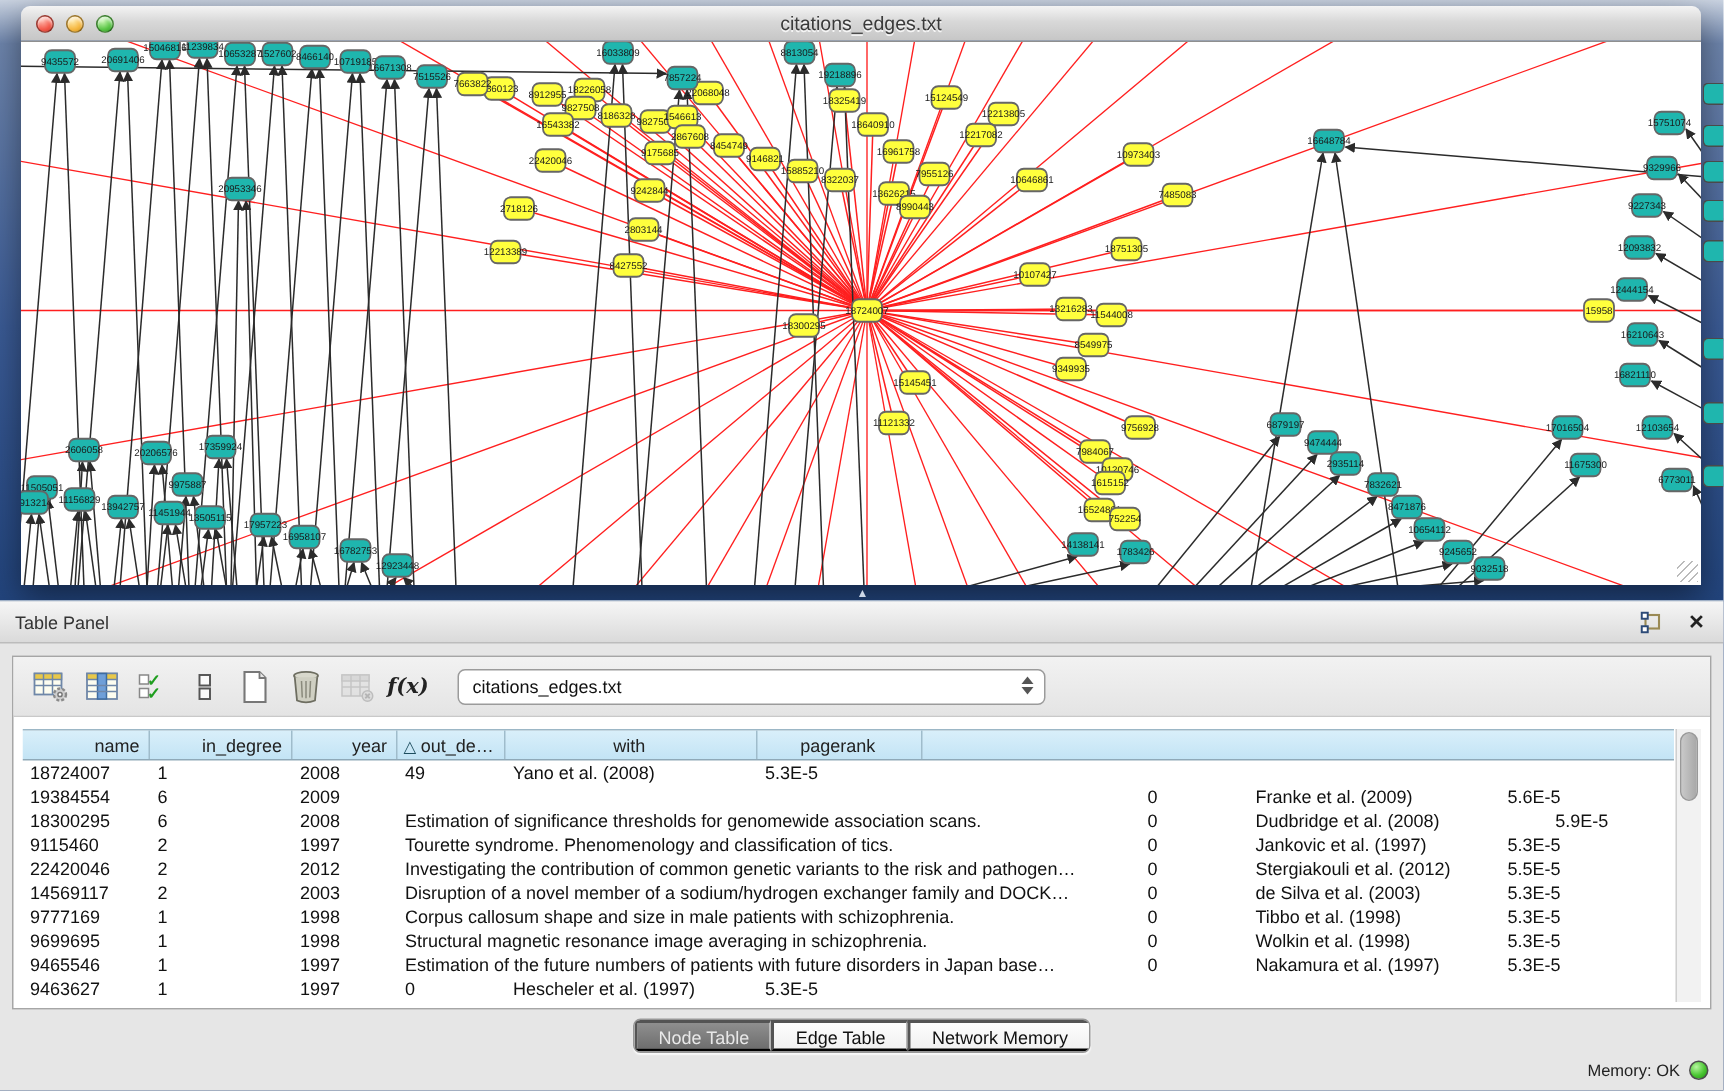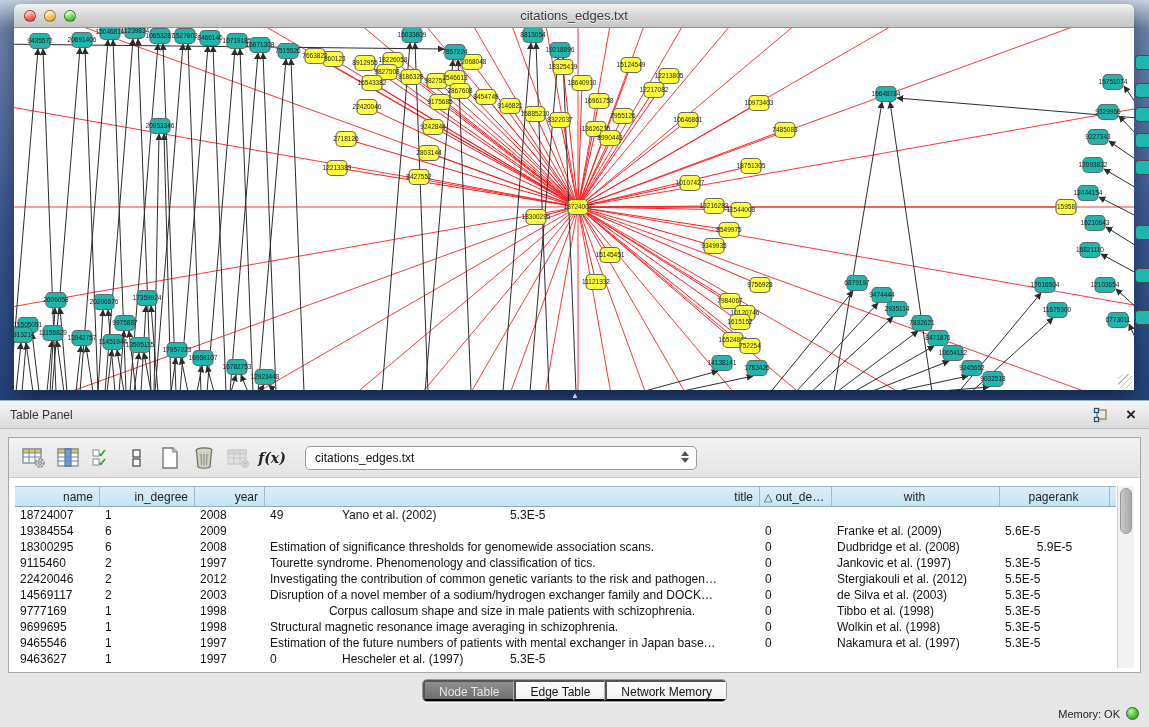--- a/index.html
+++ b/index.html
@@ -798,32 +798,31 @@
           </span>
       </div>
     </div>
 
     <div class="tbl-wrap">
       <div class="tbl">
         <div class="tbl-head" id="tbl-head">
             <div class="th right" style="width: 85px;">name</div>
             <div class="th right" style="width: 95px; text-align: right;">in_degree</div>
             <div class="th right" style="width: 70px;">year</div>
-            <div class="th right" style="width: 495px;">title</div>
             <div class="th left" style="width: 72px;"><span class="sort-tri">△</span>out_de…</div>
             <div class="th center" style="width: 168px;">with</div>
             <div class="th center" style="width: 110px;">pagerank</div>
           </div>
         <div id="tbl-body">
             <div class="tr">
               <div class="td" style="width: 85px;">18724007</div>
               <div class="td" style="width: 95px;">1</div>
               <div class="td" style="width: 70px;">2008</div>
               <div class="td" style="width: 72px;">49</div>
-              <div class="td" style="width: 168px;">Yano et al. (2002)</div>
+              <div class="td" style="width: 168px;">Yano et al. (2008)</div>
               <div class="td" style="width: 110px;">5.3E-5</div>
             </div>
             <div class="tr">
               <div class="td" style="width: 85px;">19384554</div>
               <div class="td" style="width: 95px;">6</div>
               <div class="td" style="width: 70px;">2009</div>
               <div class="td" style="width: 495px; margin-top: 48px;">Genome-wide association studies in ADHD.</div>
               <div class="td" style="width: 72px;">0</div>
               <div class="td" style="width: 168px;">Franke et al. (2009)</div>
               <div class="td" style="width: 110px;">5.6E-5</div>
@@ -861,39 +860,39 @@
               <div class="td" style="width: 70px;">2003</div>
               <div class="td" style="width: 495px;">Disruption of a novel member of a sodium/hydrogen exchanger family and DOCK…</div>
               <div class="td" style="width: 72px;">0</div>
               <div class="td" style="width: 168px;">de Silva et al. (2003)</div>
               <div class="td" style="width: 110px;">5.3E-5</div>
             </div>
             <div class="tr">
               <div class="td" style="width: 85px;">9777169</div>
               <div class="td" style="width: 95px;">1</div>
               <div class="td" style="width: 70px;">1998</div>
-              <div class="td" style="width: 495px; text-align: center;">Corpus callosum shape and size in male patients with schizophrenia.</div>
+              <div class="td" style="width: 495px;">Corpus callosum shape and size in male patients with schizophrenia.</div>
               <div class="td" style="width: 72px;">0</div>
               <div class="td" style="width: 168px;">Tibbo et al. (1998)</div>
               <div class="td" style="width: 110px;">5.3E-5</div>
             </div>
             <div class="tr">
               <div class="td" style="width: 85px;">9699695</div>
               <div class="td" style="width: 95px;">1</div>
               <div class="td" style="width: 70px;">1998</div>
               <div class="td" style="width: 495px;">Structural magnetic resonance image averaging in schizophrenia.</div>
               <div class="td" style="width: 72px;">0</div>
               <div class="td" style="width: 168px;">Wolkin et al. (1998)</div>
               <div class="td" style="width: 110px;">5.3E-5</div>
             </div>
             <div class="tr">
               <div class="td" style="width: 85px;">9465546</div>
               <div class="td" style="width: 95px;">1</div>
               <div class="td" style="width: 70px;">1997</div>
-              <div class="td" style="width: 495px;">Estimation of the future numbers of patients with mental exchanger in Japan base…</div>
+              <div class="td" style="width: 495px;">Estimation of the future numbers of patients with future disorders in Japan base…</div>
               <div class="td" style="width: 72px;">0</div>
               <div class="td" style="width: 168px;">Nakamura et al. (1997)</div>
               <div class="td" style="width: 110px;">5.3E-5</div>
             </div>
             <div class="tr">
               <div class="td" style="width: 85px;">9463627</div>
               <div class="td" style="width: 95px;">1</div>
               <div class="td" style="width: 70px;">1997</div>
               <div class="td" style="width: 72px;">0</div>
               <div class="td" style="width: 168px;">Hescheler et al. (1997)</div>

